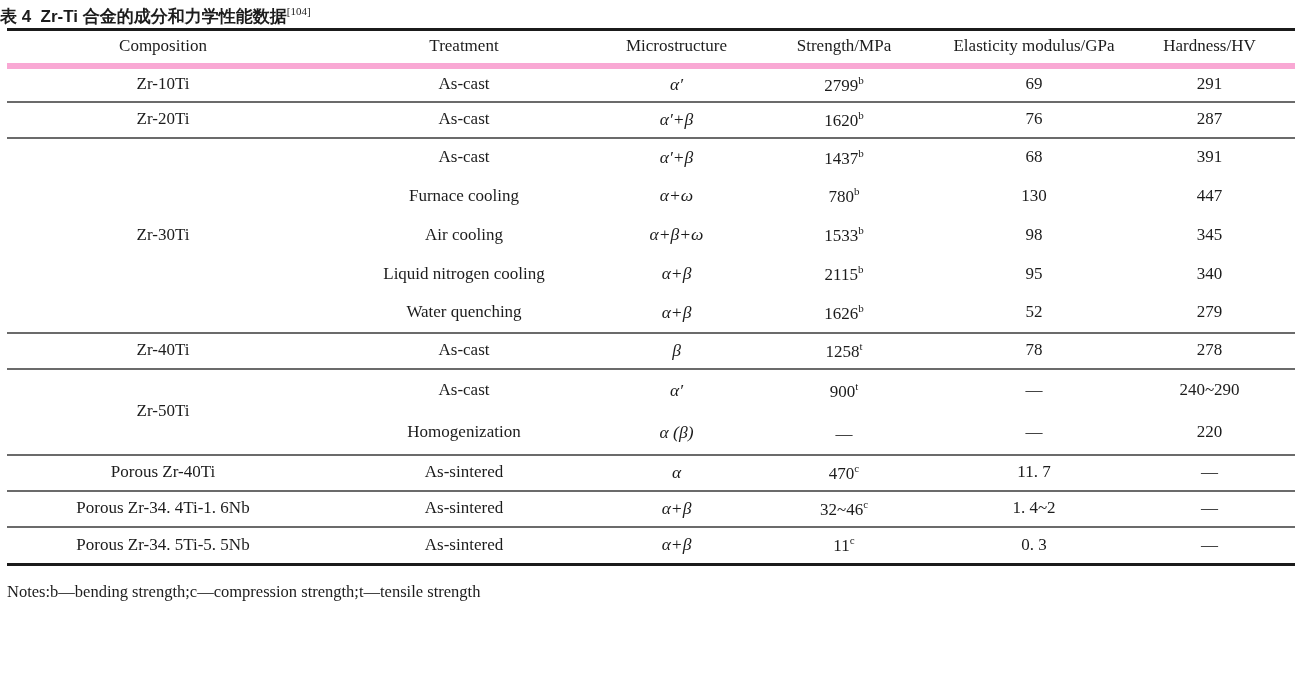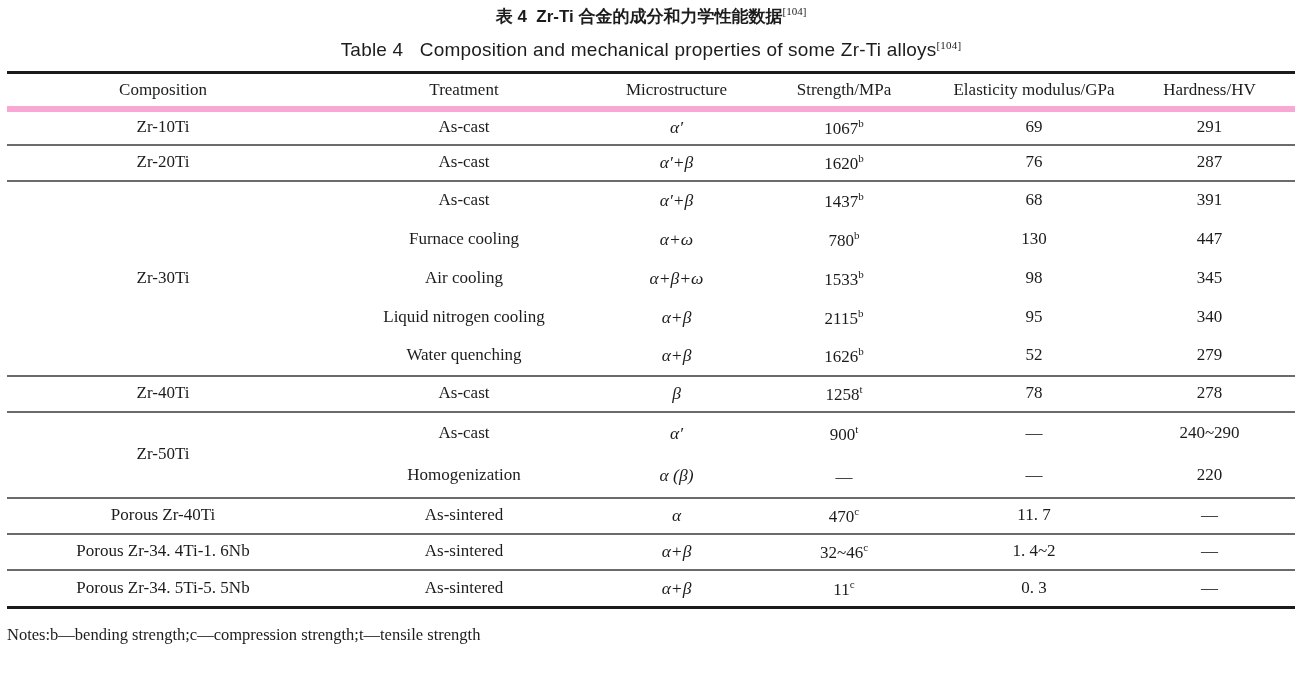--- a/index.html
+++ b/index.html
@@ -6,21 +6,20 @@
   html, body { margin: 0; padding: 0; background: #ffffff; }
   .page {
     width: 1302px; height: 680px;
     background: #ffffff;
     color: #1c1c1c;
     font-family: "Liberation Serif", serif;
     overflow: hidden;
   }
   .title-cn {
     margin-top: 5px;
-    text-align: center;
     font-size: 17px;
     font-weight: bold;
     white-space: pre;
     font-family: "Liberation Sans", sans-serif;
   }
   .title-cn sup, .title-en sup {
     font-size: 11px;
     font-weight: normal;
     font-family: "Liberation Serif", serif;
   }
@@ -77,21 +76,20 @@
     text-align: left;
   }
 </style>
 </head>
 <body>
 
 <div class="page">
 
   <div class="title-cn"><span>表 4  Zr-Ti 合金的成分和力学性能数据</span><sup>[104]</sup></div>
 
-  <div class="title-en"><span>Table 4   Composition and mechanical properties of some Zr-Ti alloys</span><sup>[104]</sup></div>
 
   <table class="datatable">
     <colgroup>
       <col class="c-comp">
         <col class="c-treat">
         <col class="c-micro">
         <col class="c-str">
         <col class="c-mod">
         <col class="c-hard">
     </colgroup>
@@ -104,21 +102,21 @@
         <th>Elasticity modulus/GPa</th>
         <th>Hardness/HV</th>
       </tr>
     </thead>
 
     <tbody class="rg-single">
       <tr>
         <td>Zr-10Ti</td>
         <td>As-cast</td>
         <td class="micro">α′</td>
-        <td><span>1067</span><sup class="sp">b</sup></td>
+        <td><span>2799</span><sup class="sp">b</sup></td>
         <td>69</td>
         <td>291</td>
       </tr>
     </tbody>
 
     <tbody class="rg-single">
       <tr>
         <td>Zr-20Ti</td>
         <td>As-cast</td>
         <td class="micro">α′+β</td>

